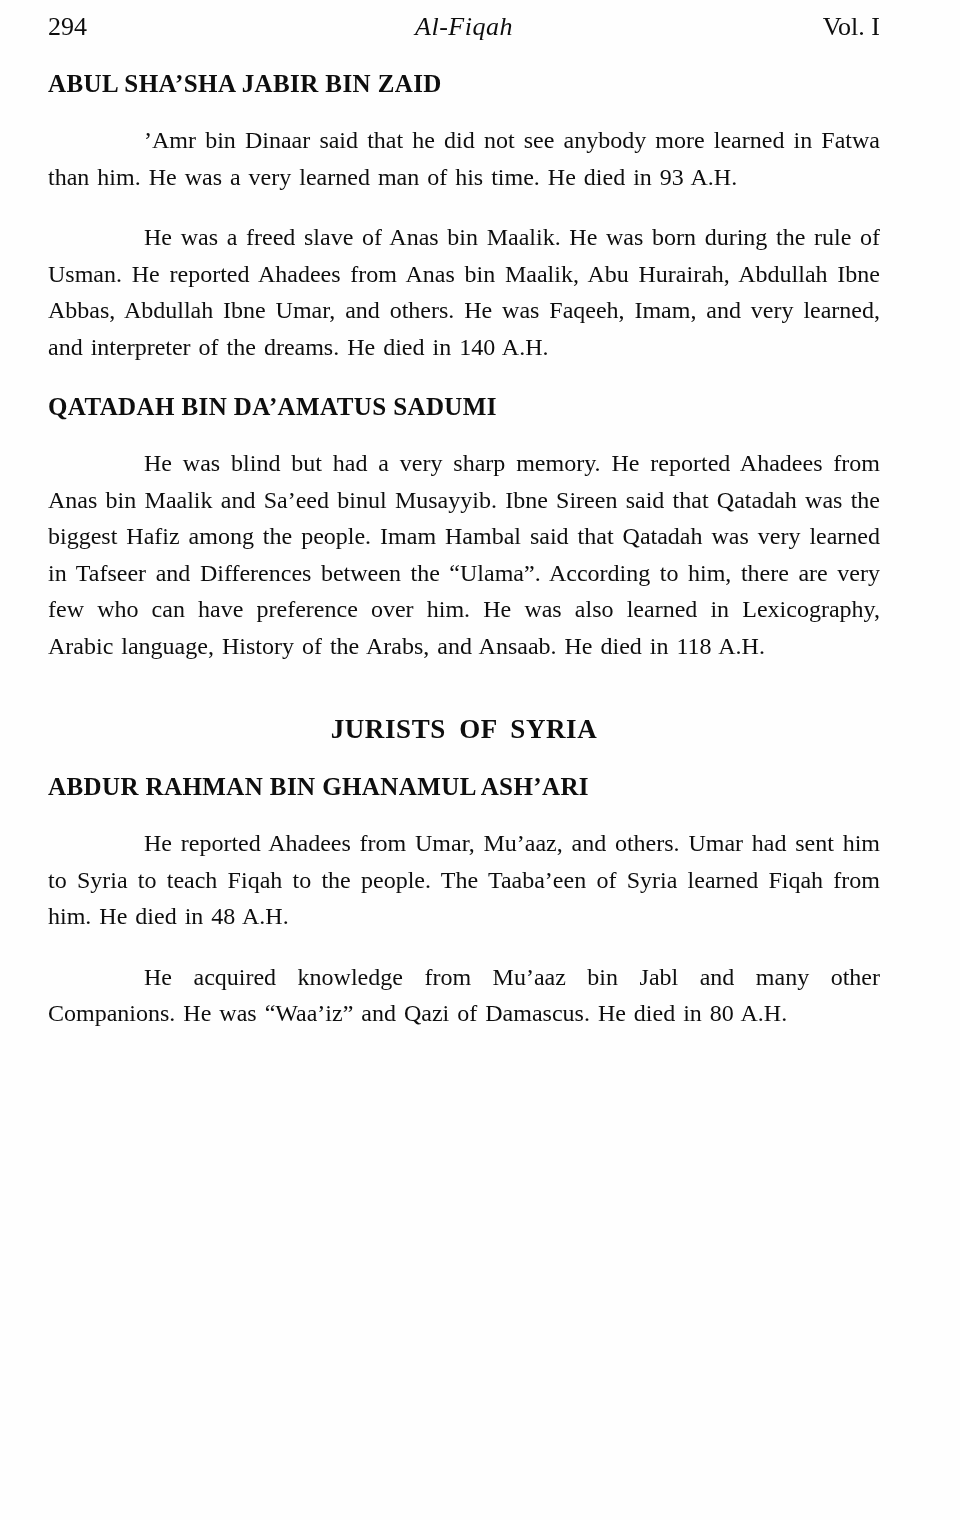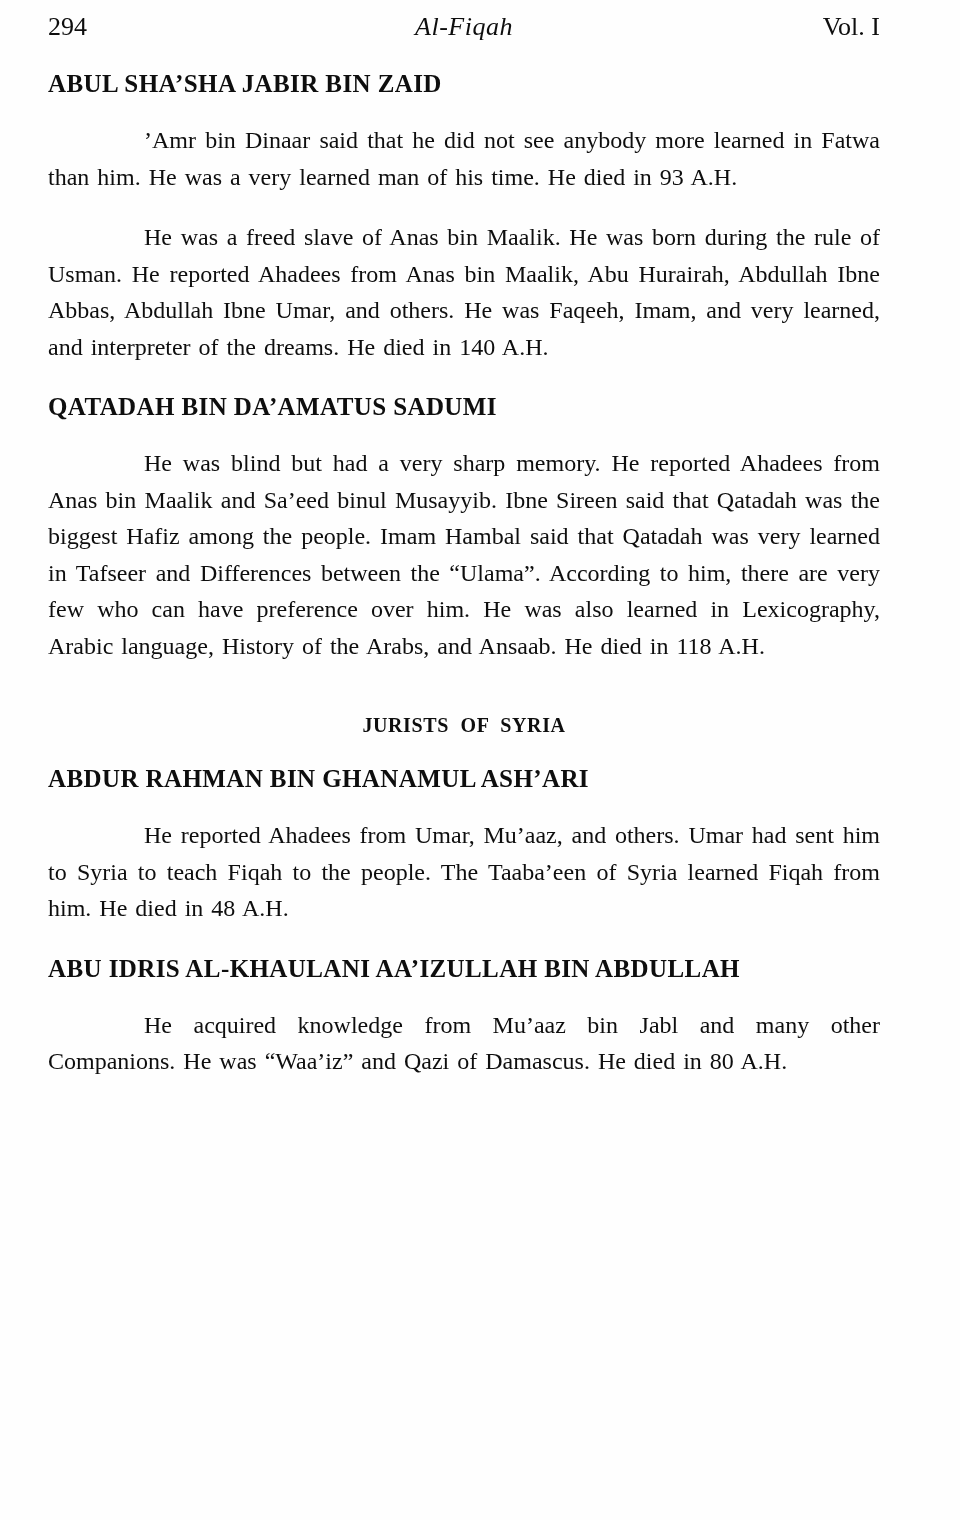--- a/index.html
+++ b/index.html
@@ -50,21 +50,21 @@
     font-size: 24px;
     line-height: 36.5px;
     text-align: justify;
     text-indent: 96px;
     word-spacing: 2px;
   }
 
   .part-heading {
     margin-top: 50px;
     text-align: center;
-    font-size: 20px;
+    font-size: 27px;
     font-weight: bold;
     letter-spacing: 0.6px;
     word-spacing: 6px;
   }
 </style>
 </head>
 <body>
 
 <div class="page">
 
@@ -89,17 +89,16 @@
   </div>
 
   <div class="part-heading">JURISTS OF SYRIA</div>
 
   <div class="section">
     <h2 class="section-heading">ABDUR RAHMAN BIN GHANAMUL ASH’ARI</h2>
     <p class="body-text">He reported Ahadees from Umar, Mu’aaz, and others. Umar had sent him to Syria to teach Fiqah to the people. The Taaba’een of Syria learned Fiqah from him. He died in 48 A.H.</p>
   </div>
 
   <div class="section">
-    <h2 class="section-heading">ABU IDRIS AL-KHAULANI AA’IZULLAH BIN ABDULLAH</h2>
     <p class="body-text">He acquired knowledge from Mu’aaz bin Jabl and many other Companions. He was “Waa’iz” and Qazi of Damascus. He died in 80 A.H.</p>
   </div>
 
 </div>
 
 </body></html>

